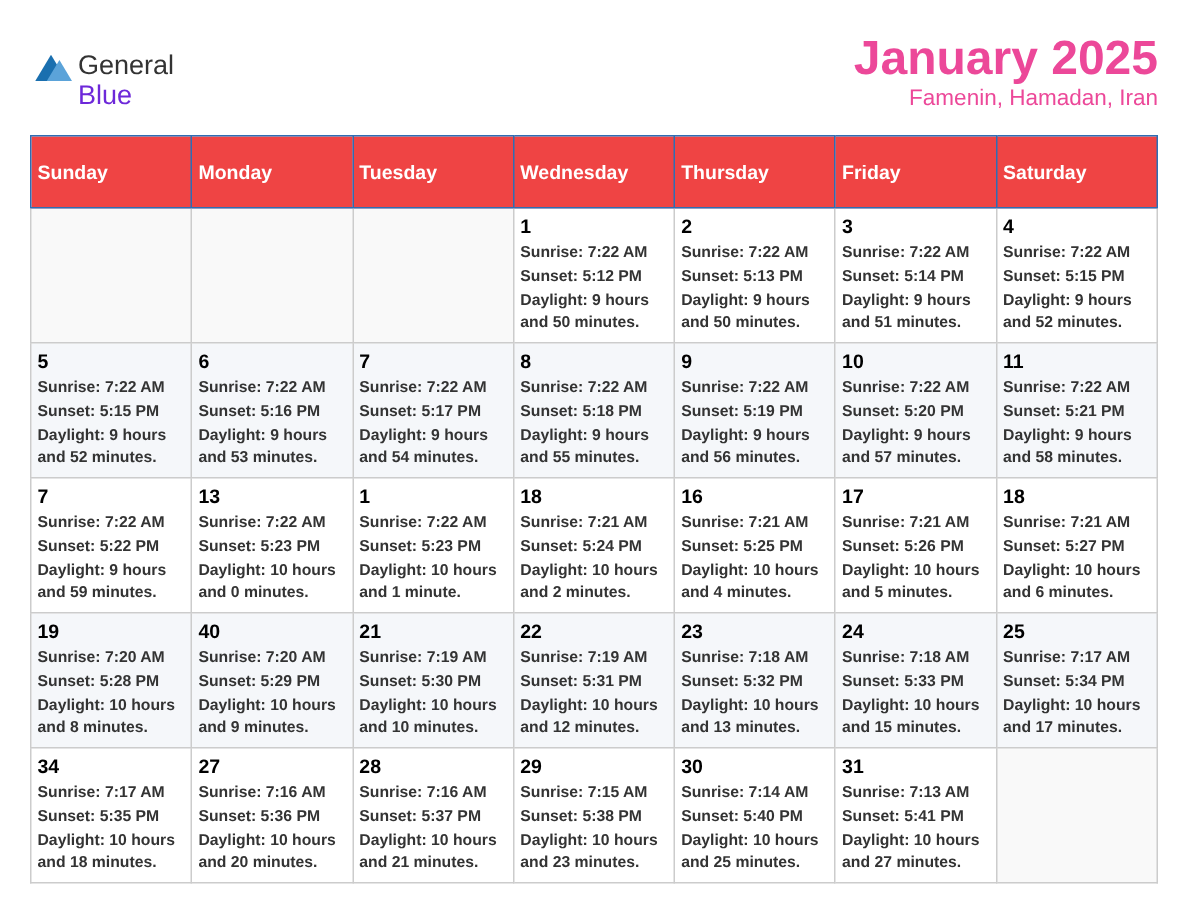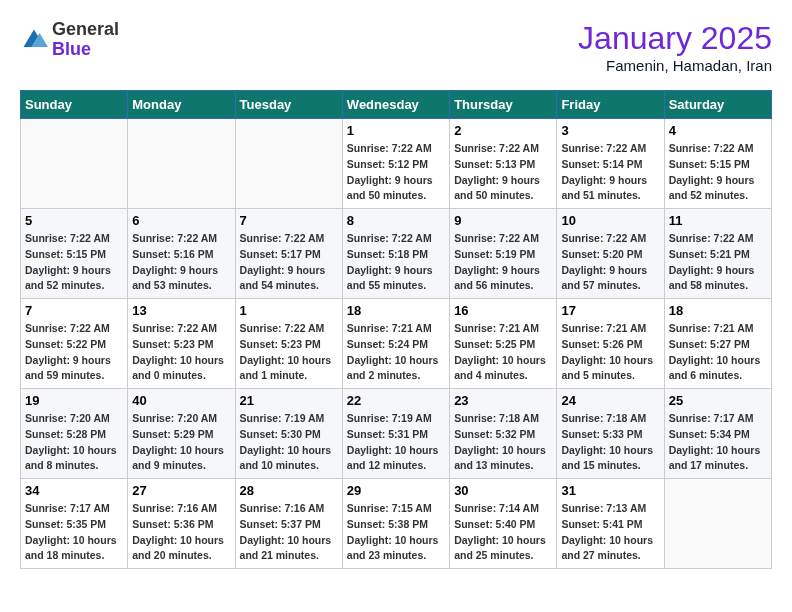--- a/index.html
+++ b/index.html
@@ -16,50 +16,51 @@
       align-items: flex-start;
       margin-bottom: 16px;
     }
     .logo {
       display: flex;
       align-items: center;
       gap: 4px;
     }
     .logo-text {
       font-size: 18px;
-      font-weight: bold;
+      font-weight: normal;
       line-height: 1.1;
+      margin-top: 14px;
     }
     .logo-general { color: #333; }
     .logo-blue { color: #6d28d9; }
     .logo-icon {
       width: 28px;
       height: 28px;
     }
     .title-block {
       text-align: right;
     }
     .title-block h1 {
       font-size: 32px;
-      font-weight: normal;
-      color: #6d28d9;
+      font-weight: bold;
+      color: #ec4899;
     }
     .title-block p {
       font-size: 15px;
-      color: #0f172a;
+      color: #ec4899;
     }
     table {
       width: 100%;
       border-collapse: collapse;
       font-size: 11px;
     }
     thead tr th {
-      background: #0f766e;
+      background: #ef4444;
       color: #fff;
-      padding: 6px 4px;
+      padding: 16px 4px;
       text-align: left;
       font-size: 13px;
       font-weight: bold;
       border: 1px solid #2e6db4;
     }
     tbody tr td {
       border: 1px solid #ccc;
       vertical-align: top;
       padding: 4px;
       width: calc(100% / 7);

